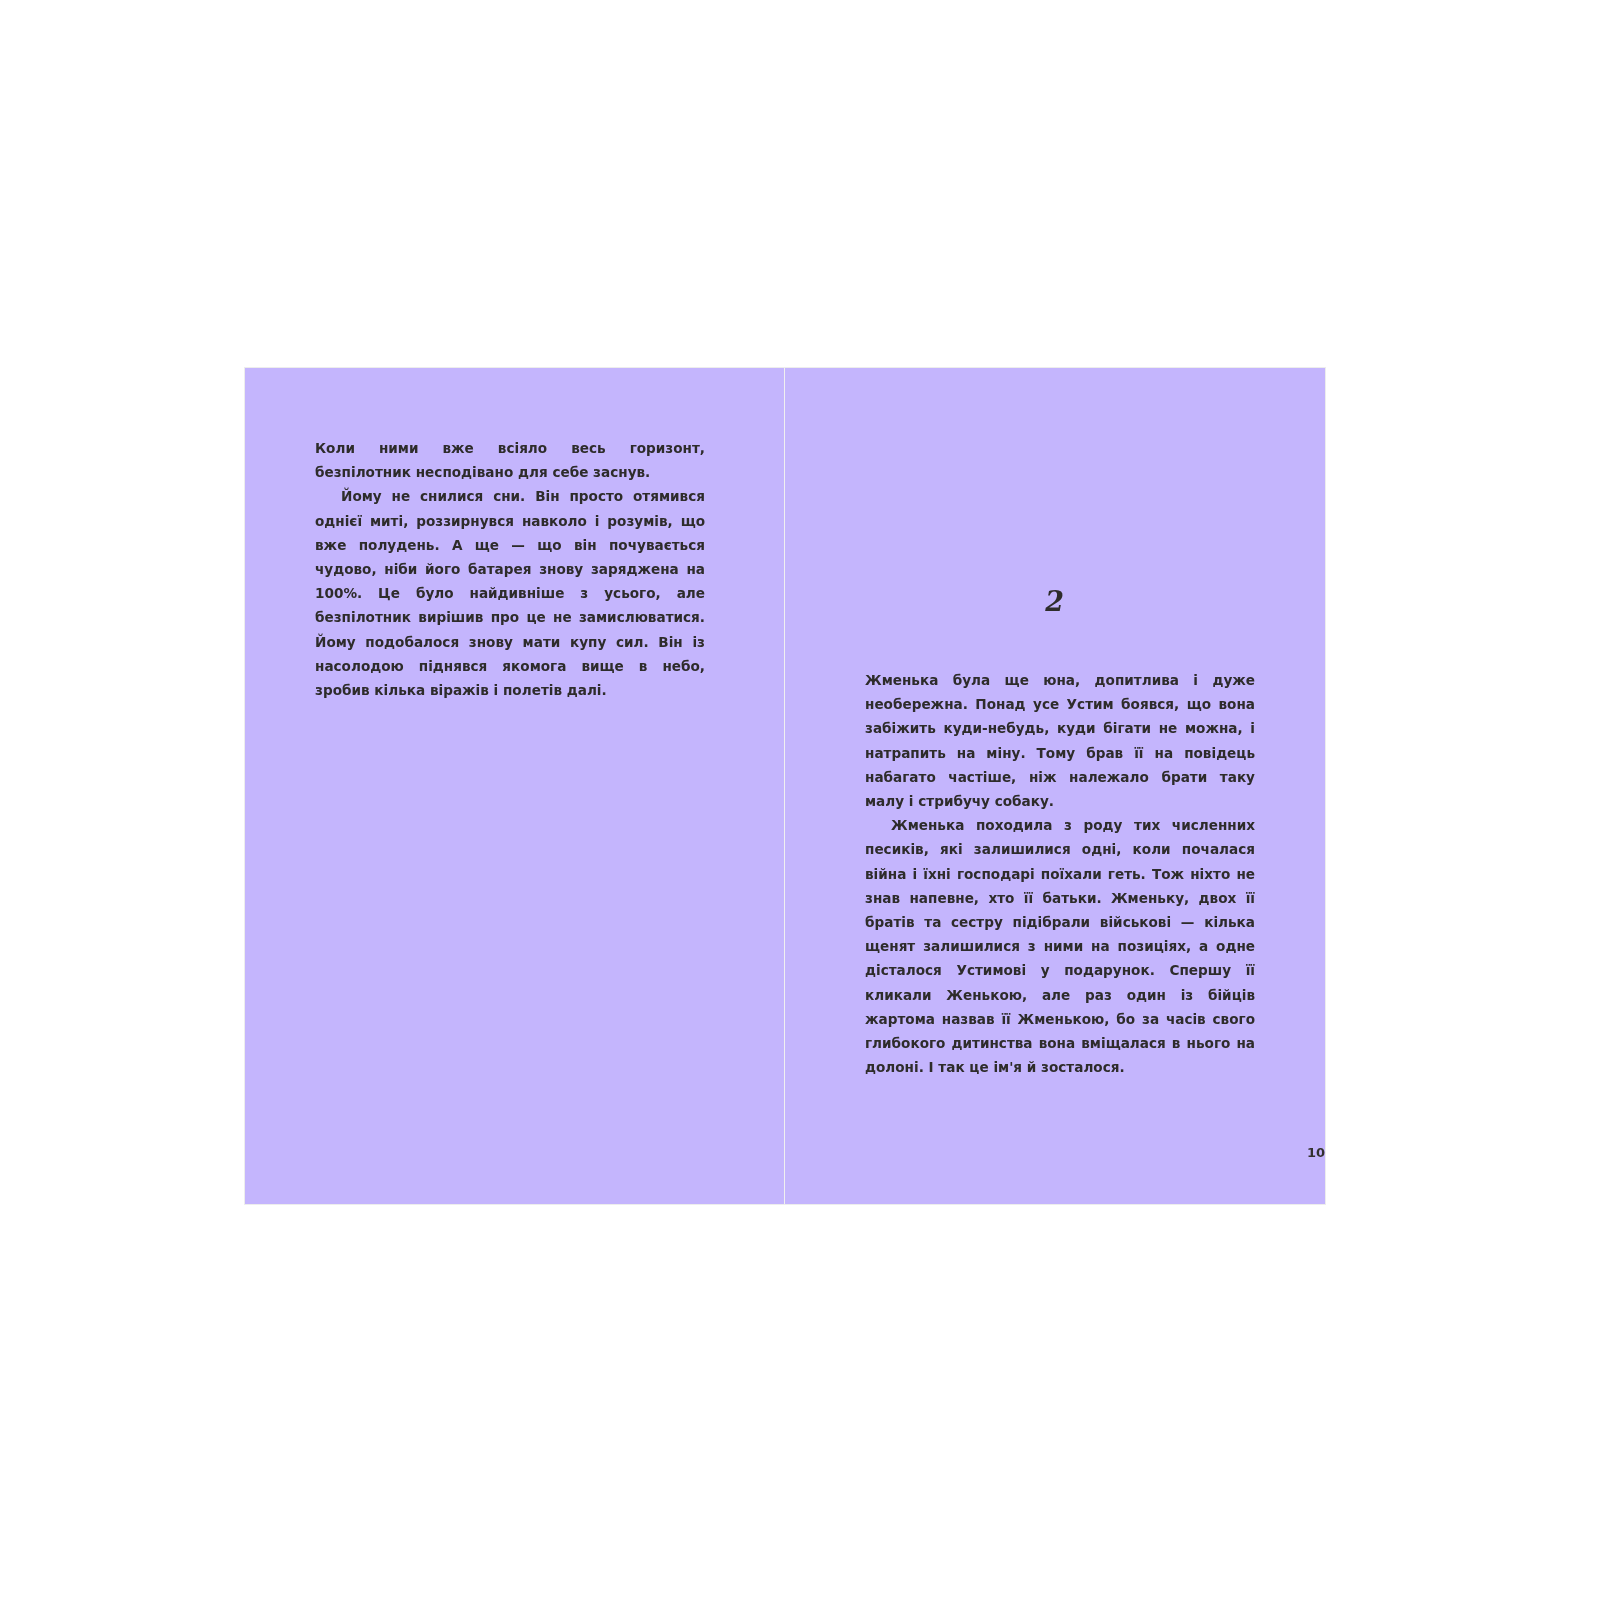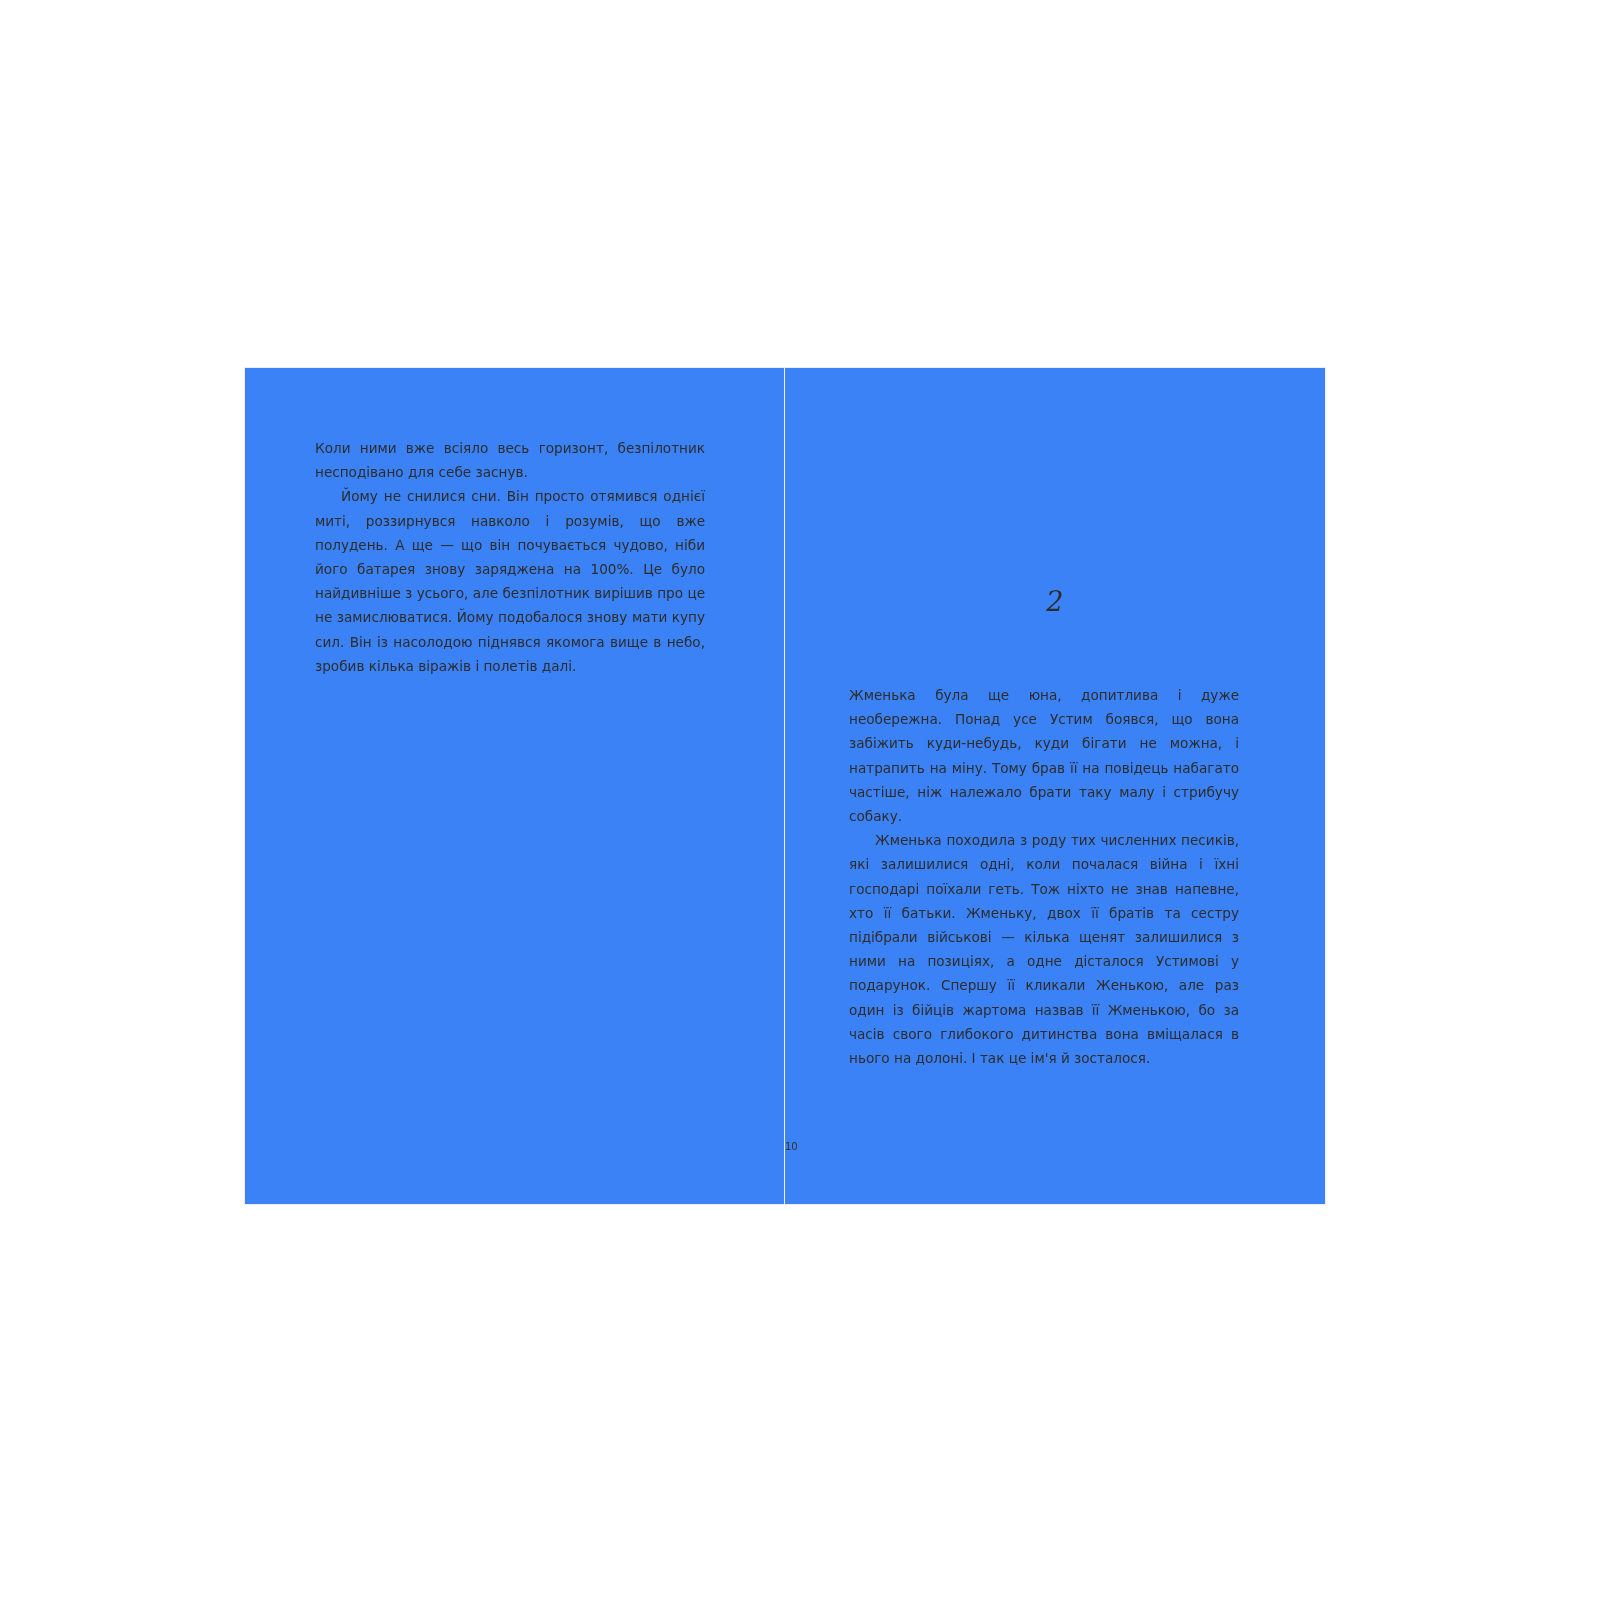--- a/index.html
+++ b/index.html
@@ -21,45 +21,45 @@
     height: 836px;
     display: flex;
     background: #ffffff;
     box-shadow: 0 0 0 1px #ededed;
   }
   .page {
     position: relative;
     width: 540px;
     height: 836px;
     box-sizing: border-box;
-    background: #3b82f6;
+    background: #c4b5fd;
+    font-weight: bold;
   }
   .page.left {
     border-right: 1px solid #f0f0f0;
   }
   .text-block {
     position: absolute;
     width: 390px;
     font-family: "DejaVu Sans", sans-serif;
     font-size: 13.6px;
     line-height: 24.2px;
     color: #2e2c2b;
     text-align: justify;
     -webkit-hyphens: none;
     hyphens: none;
   }
   .page.left .text-block {
     left: 70px;
     top: 68px;
   }
   .page.right .text-block {
-    left: 64px;
+    left: 80px;
     top: 300px;
     width: 390px;
-    margin-top: 15px;
   }
   .text-block p {
     margin: 0;
   }
   .text-block p.indent {
     text-indent: 26px;
   }
   .chapter-number {
     position: absolute;
     top: 218px;
@@ -67,26 +67,26 @@
     width: 100%;
     text-align: center;
     font-family: "DejaVu Serif", serif;
     font-size: 27px;
     font-style: italic;
     color: #2e2c2b;
     letter-spacing: 0.5px;
   }
   .folio {
     position: absolute;
-    bottom: 52px;
+    bottom: 44px;
     left: 0;
     width: 100%;
-    text-align: left;
+    text-align: right;
     font-family: "DejaVu Sans", sans-serif;
-    font-size: 10px;
+    font-size: 13px;
     color: #33312f;
   }
 </style>
 </head>
 <body>
 
 <div class="spread">
 
   <div class="page left">
     <div class="text-block">

